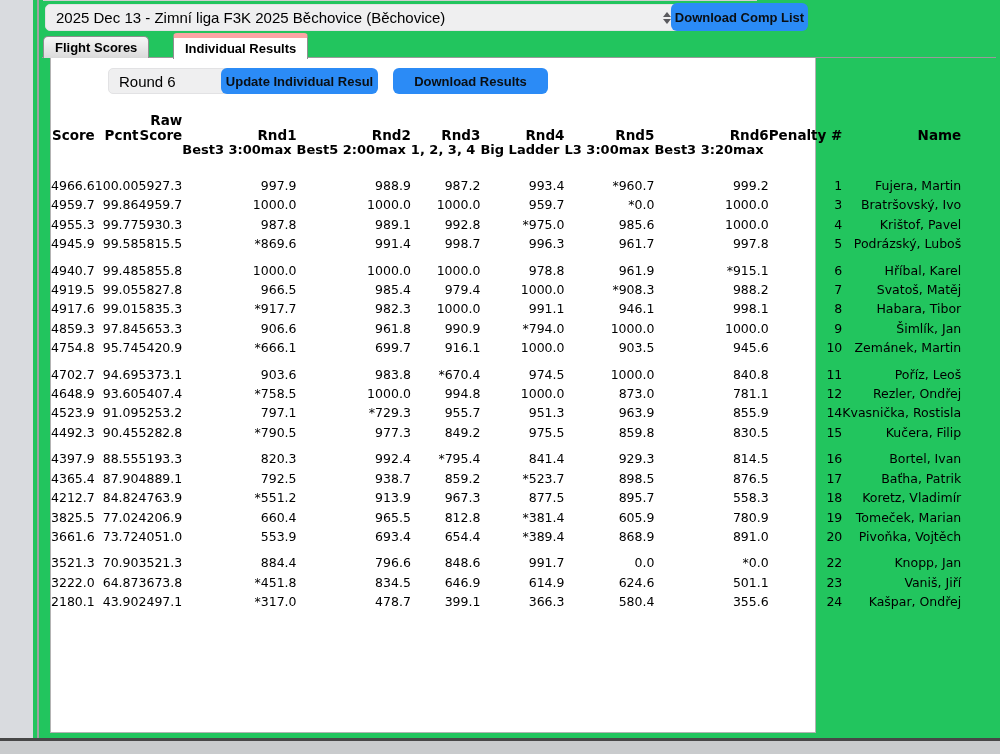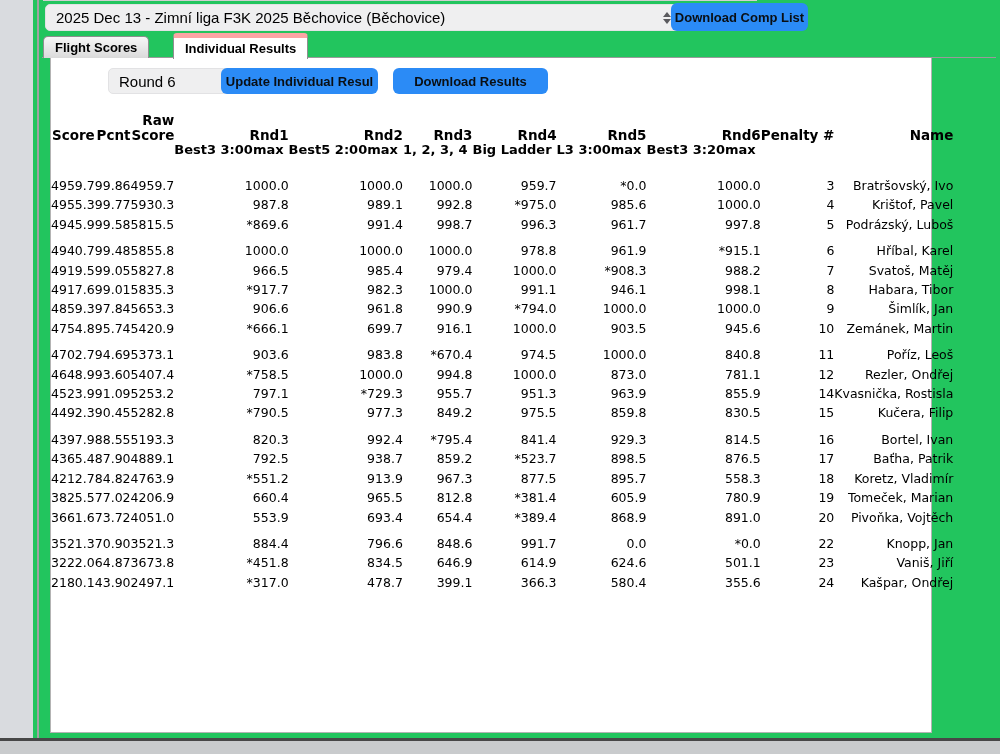--- a/index.html
+++ b/index.html
@@ -36,21 +36,21 @@
   .tab{position:absolute;display:flex;align-items:center;box-sizing:border-box;
        font-weight:bold;font-size:13px;padding:0 11px;cursor:pointer;}
   .tab-flight{left:43px;top:36px;height:22px;background:linear-gradient(#f7f7f7,#dadada);
        border:1px solid #8f8f8f;border-bottom:none;border-radius:5px 5px 0 0;z-index:2;}
   .tab-indiv{left:167px;top:33px;height:26px;background:#ffffff;
        border:1px solid #8f8f8f;border-bottom:none;border-top:5px solid #fca5a5;
        border-radius:4px 4px 0 0;z-index:3;margin-left:6px;}
   .tabline{position:absolute;left:42px;top:57px;width:954px;height:1px;background:#9a9a9a;z-index:1;}
 
   
-  .results-box{position:absolute;left:50px;top:58px;width:882px;height:675px;background:#fff;
+  .results-box{position:absolute;left:50px;top:58px;width:766px;height:675px;background:#fff;
        border:1px solid #b3b3b3;border-top:none;box-sizing:border-box;z-index:2;}
 
   
   table.results{border-collapse:collapse;table-layout:fixed;margin:51px 0 0 0;
        font-family:"DejaVu Sans",sans-serif;}
   col.w0{width:47px}col.w1{width:55px}col.w2{width:102px}col.w3{width:75px}
   col.w4{width:91px}col.w5{width:89px}col.w6{width:90px}col.w7{width:88px}
   col.w8{width:90px}col.w9{width:65px}col.w10{width:20px}col.w11{width:135px}
   table.results th,table.results td{padding:0;text-align:right;white-space:nowrap;overflow:visible;}
   table.results th{font-size:13.5px;font-weight:bold;vertical-align:bottom;}
@@ -164,20 +164,34 @@
             <th class="c9"></th>
             <th class="c10"></th>
             <th class="c11"></th>
           </tr>
           <tr class="head-gap">
             <td colspan="12"></td>
           </tr>
         </thead>
       <tbody>
           <tr>
+            <td class="c0">4966.6</td>
+            <td class="c1">100.00</td>
+            <td class="c2">5927.3</td>
+            <td class="c3">997.9</td>
+            <td class="c4">988.9</td>
+            <td class="c5">987.2</td>
+            <td class="c6">993.4</td>
+            <td class="c7">*960.7</td>
+            <td class="c8">999.2</td>
+            <td class="c9"></td>
+            <td class="c10">1</td>
+            <td class="c11">Fujera, Martin</td>
+          </tr>
+          <tr>
             <td class="c0">4959.7</td>
             <td class="c1">99.86</td>
             <td class="c2">4959.7</td>
             <td class="c3">1000.0</td>
             <td class="c4">1000.0</td>
             <td class="c5">1000.0</td>
             <td class="c6">959.7</td>
             <td class="c7">*0.0</td>
             <td class="c8">1000.0</td>
             <td class="c9"></td>

